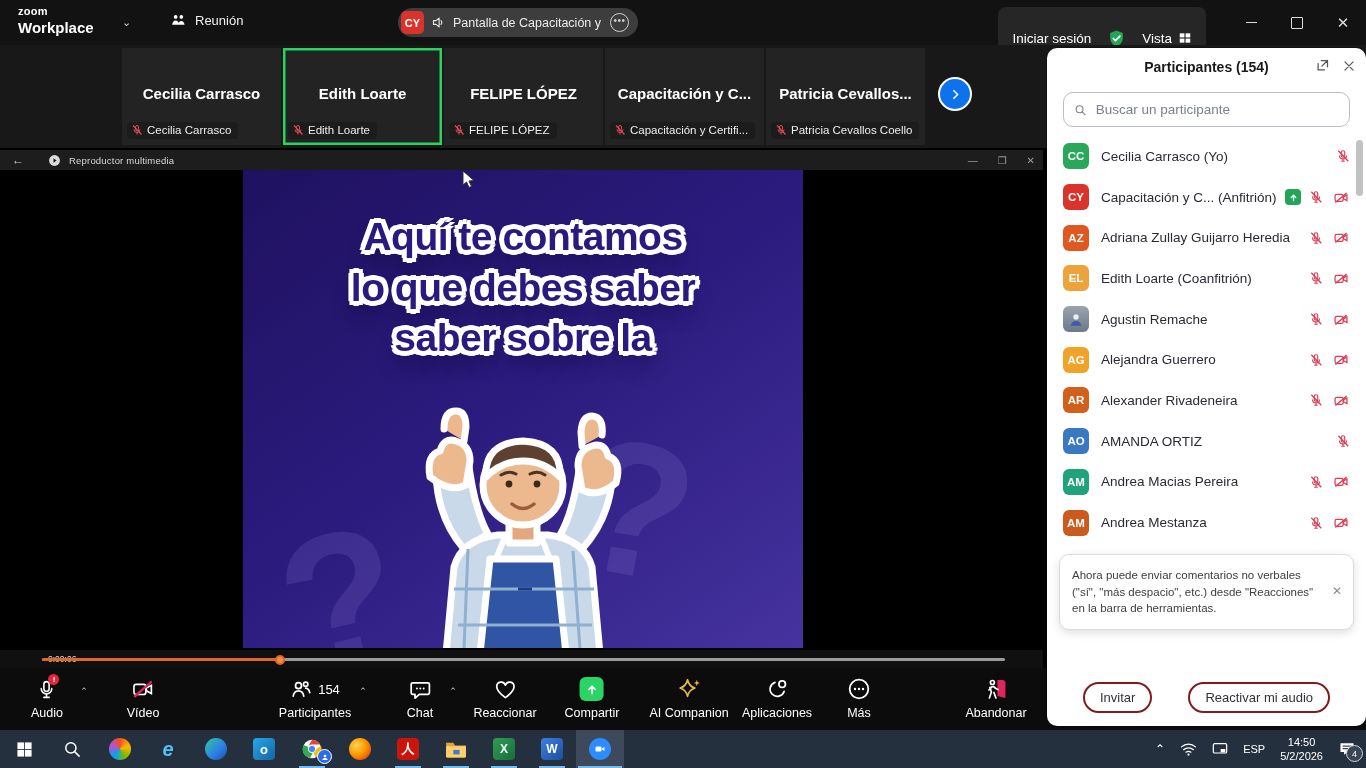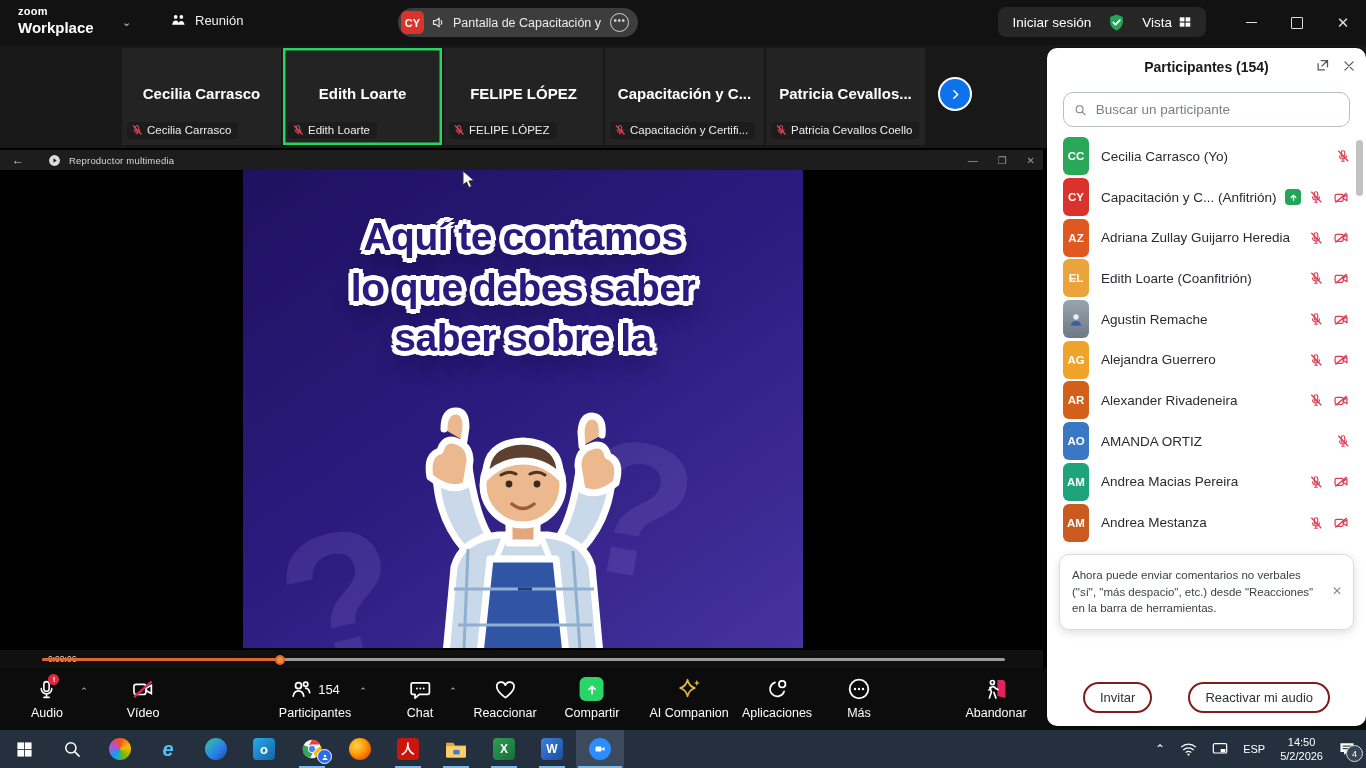--- a/index.html
+++ b/index.html
@@ -15,21 +15,21 @@
   .logo-caret{position:absolute;left:122px;top:16px;color:#ccc;font-size:11px;}
   .reunion{position:absolute;left:170px;top:12px;display:flex;align-items:center;gap:8px;font-size:13px;color:#f0f0f0;}
   .share-pill{position:absolute;left:398px;top:8px;height:29px;background:#3d3d3d;border-radius:15px;
               display:flex;align-items:center;gap:7px;padding:0 9px 0 3px;}
   .cy-avatar{width:23px;height:23px;border-radius:5px;background:#d9332b;color:#fff;font-size:11px;
              font-weight:bold;display:grid;place-items:center;}
   .share-pill .title{font-size:12.5px;color:#ececec;max-width:150px;white-space:nowrap;overflow:hidden;}
   .ellipsis-circle{width:17px;height:17px;border:1.4px solid #cfcfcf;border-radius:50%;color:#cfcfcf;
                    font-size:10px;line-height:14px;text-align:center;letter-spacing:.5px;}
   .session-pill{position:absolute;right:160px;top:7px;height:30px;background:#262626;border-radius:8px;
-                display:flex;align-items:center;gap:16px;padding:0 14px;font-size:13.5px;color:#fff;}
+                display:flex;align-items:center;gap:16px;padding:16px 14px;font-size:13.5px;color:#fff;}
   .vista{display:flex;align-items:center;gap:6px;}
   .winbtns{position:absolute;right:0;top:0;height:45px;display:flex;}
   .winbtn{width:46px;height:45px;display:grid;place-items:center;color:#ddd;}
   .box-restore{width:10px;height:10px;border:1.4px solid #ddd;border-radius:1px;position:relative;}
   .box-restore:before{content:"";position:absolute;left:2px;top:-4px;width:10px;height:10px;border:1.4px solid #ddd;border-radius:1px;clip-path:polygon(15% 0,100% 0,100% 85%,115% 85%,115% -15%,15% -15%);}
   .minus{width:11px;height:1.6px;background:#ddd;}
   .xmark{font-size:15px;line-height:1;}
 
   
   .filmstrip{position:absolute;top:45px;left:0;width:1366px;height:103px;background:#181818;}
@@ -90,21 +90,21 @@
   .panel-header{position:relative;height:38px;display:flex;align-items:center;justify-content:center;}
   .panel-title{font-size:14px;font-weight:bold;color:#1a1a1a;}
   .panel-hicons{position:absolute;right:10px;top:10px;display:flex;gap:12px;align-items:center;color:#555;}
   .search-wrap{margin:6px 16px 4px 16px;height:33px;border:1px solid #b9bec7;border-radius:10px;
                display:flex;align-items:center;gap:7px;padding:0 10px;}
   .search-wrap input{border:none;outline:none;font-size:13.5px;color:#333;width:100%;
                      font-family:"Liberation Sans",sans-serif;background:transparent;}
   .search-wrap input::placeholder{color:#7a8089;}
   .plist{position:absolute;top:88px;left:0;right:8px;bottom:180px;overflow:hidden;}
   .prow{height:40.7px;display:flex;align-items:center;padding:0 8px 0 16px;}
-  .pavatar{width:26px;height:38px;border-radius:6px;color:#fff;font-size:11.5px;font-weight:bold;
+  .pavatar{width:26px;height:26px;border-radius:6px;color:#fff;font-size:11.5px;font-weight:bold;
            display:grid;place-items:center;flex:0 0 auto;}
   .pavatar.photo{background:linear-gradient(180deg,#9aa4ae,#6d7988);}
   .pname{margin-left:12px;font-size:13.5px;color:#2a2a33;white-space:nowrap;overflow:hidden;flex:1 1 auto;}
   .share-badge{width:16px;height:16px;border-radius:4px;background:#23a559;display:grid;place-items:center;
                margin-left:6px;flex:0 0 auto;}
   .rowicons{display:flex;gap:9px;align-items:center;margin-left:8px;flex:0 0 auto;color:#de3d52;}
   .scrollthumb{position:absolute;right:3px;top:92px;width:7px;height:56px;border-radius:4px;background:#c2c2c2;}
   .tooltip{position:absolute;left:12px;right:12px;bottom:96px;background:#fff;border:1px solid #dcdcdc;
            border-radius:10px;box-shadow:0 3px 10px rgba(0,0,0,.13);padding:12px 30px 12px 12px;
            font-size:11.5px;line-height:1.45;color:#3c4043;}

